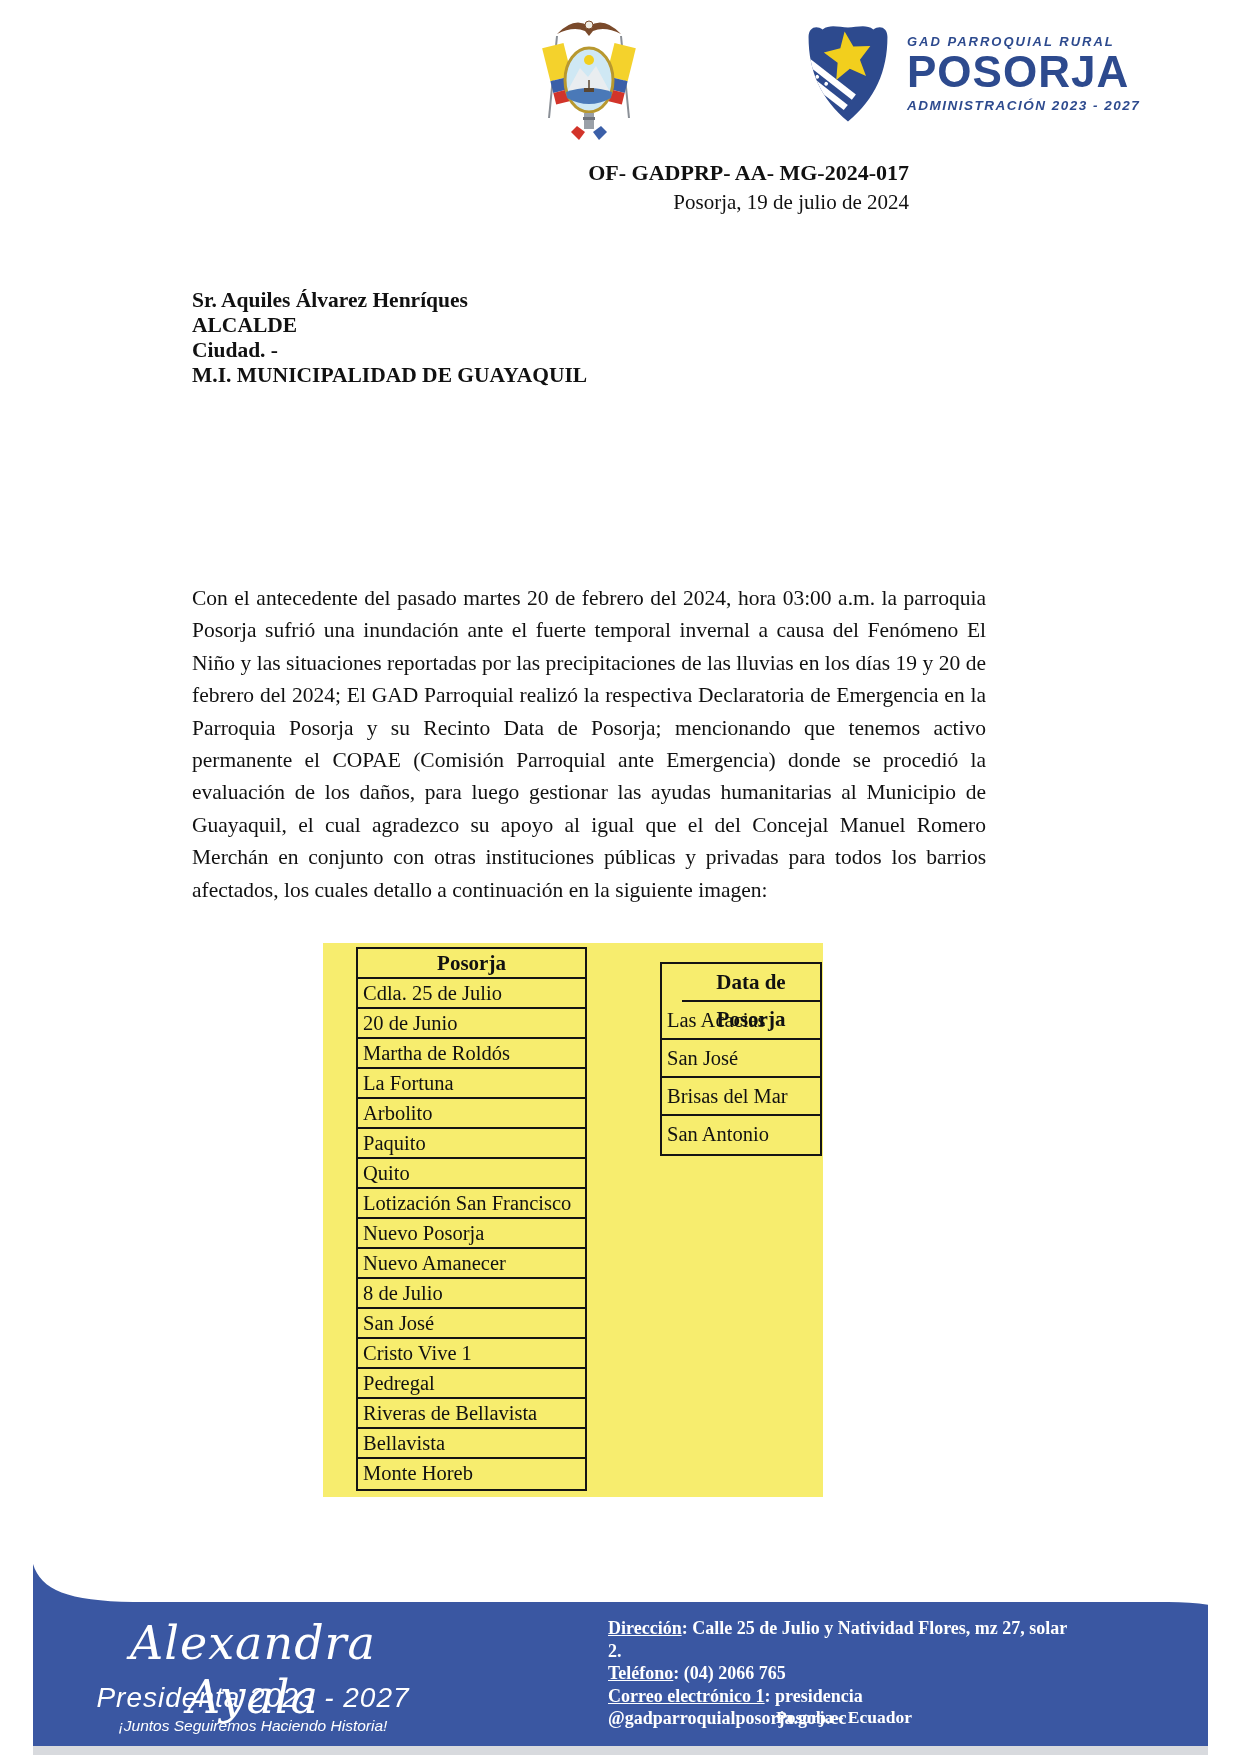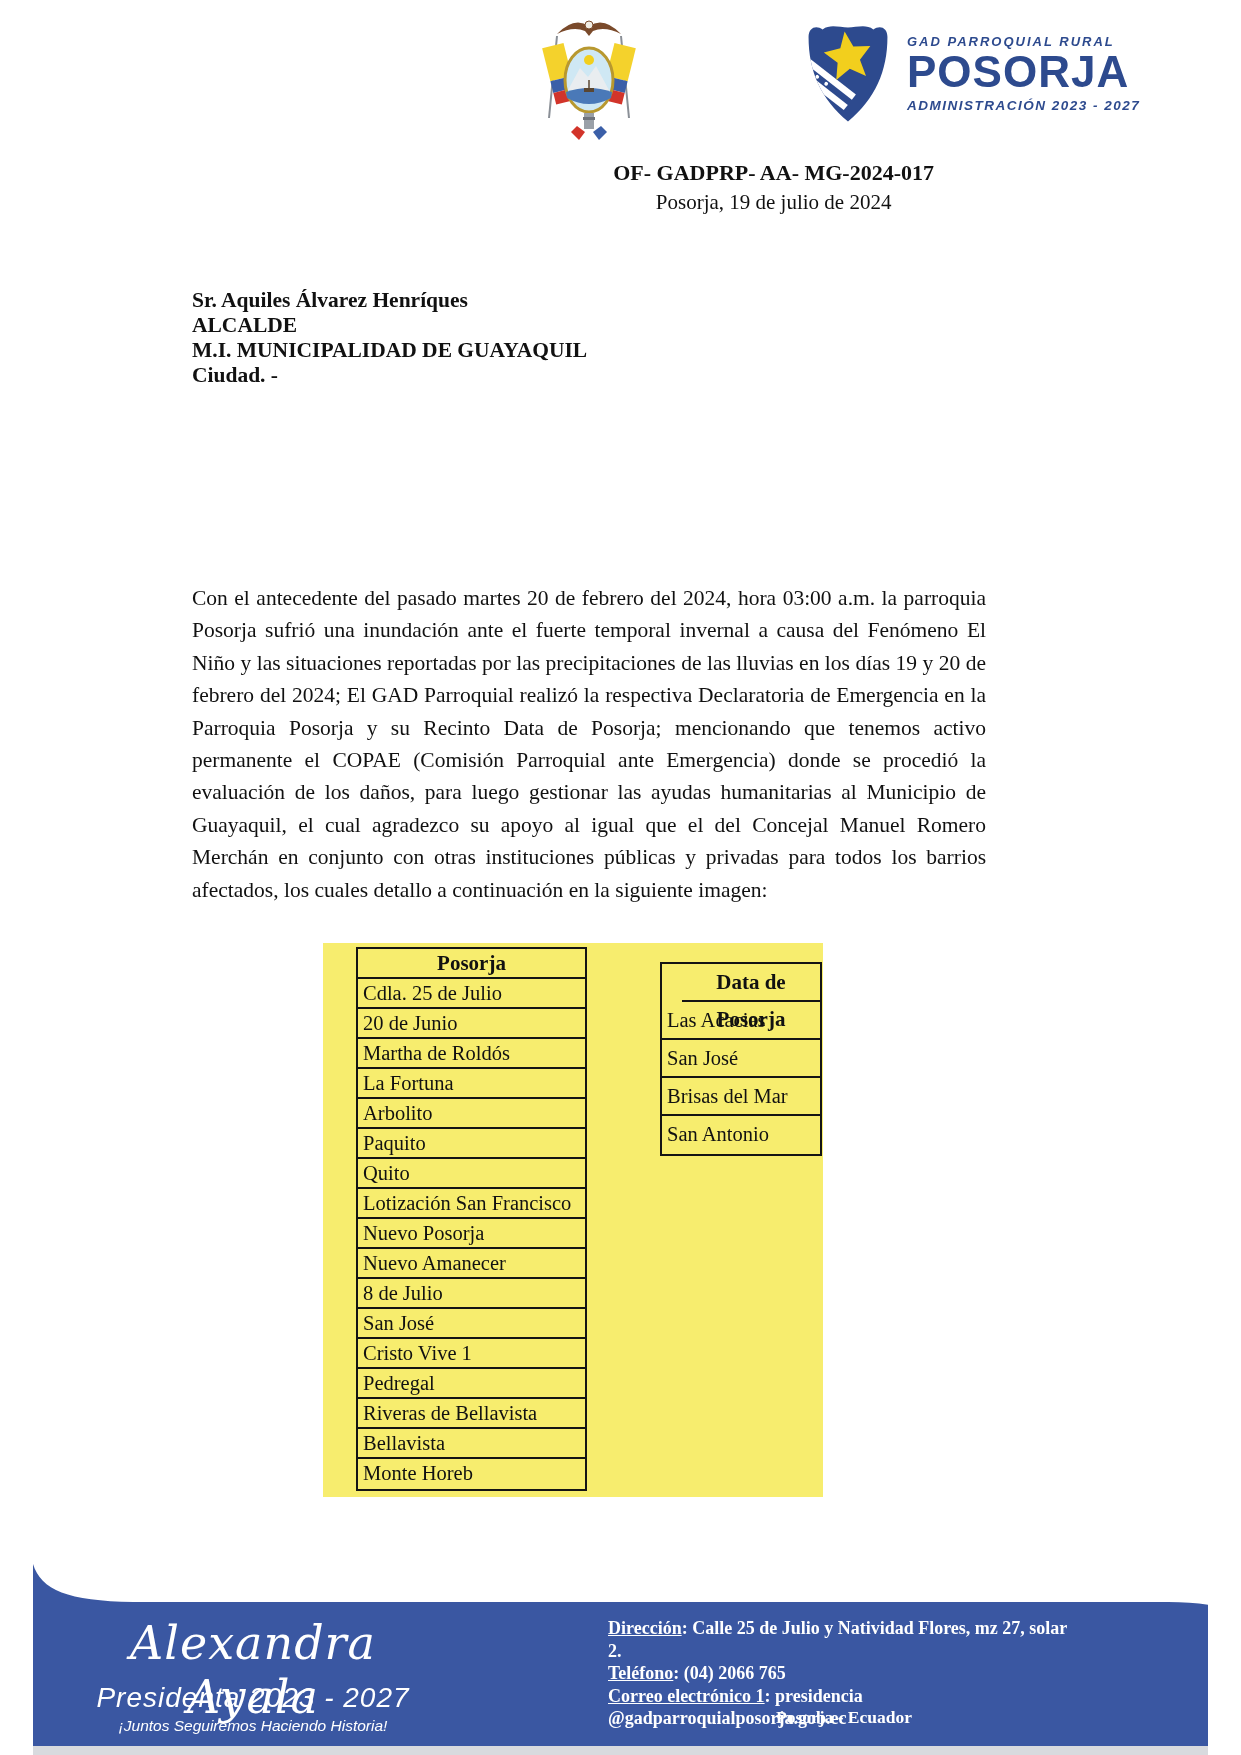--- a/index.html
+++ b/index.html
@@ -16,21 +16,21 @@
     font-family:"Liberation Serif",serif;color:#111;padding-left:35px;
   }
   
   .coat{position:absolute;left:506px;top:14px;width:100px;height:128px;}
   .logo{position:absolute;left:768px;top:20px;display:flex;align-items:flex-start;}
   .logo-shield{width:94px;height:108px;flex:0 0 auto;}
   .logo-text{margin-left:12px;padding-top:14px;font-family:"Liberation Sans",sans-serif;color:var(--logo-blue);}
   .logo-org{font-size:13px;font-weight:bold;font-style:italic;letter-spacing:2px;white-space:nowrap;}
   .logo-name{font-size:44px;font-weight:bold;letter-spacing:1px;line-height:1.05;white-space:nowrap;}
   .logo-admin{font-size:13.5px;font-weight:bold;font-style:italic;letter-spacing:1.5px;margin-top:3px;white-space:nowrap;}
-  .reference{position:absolute;right:274px;top:160px;text-align:center;}
+  .reference{position:absolute;right:299px;top:160px;text-align:right;}
   .ref-code{font-size:22px;font-weight:bold;white-space:nowrap;}
   .ref-date{font-size:21px;margin-top:4px;white-space:nowrap;}
   
   .recipient{position:absolute;left:159px;top:288px;font-weight:bold;font-size:21.5px;line-height:25px;}
   
   .para{position:absolute;left:159px;width:794px;font-size:21.5px;text-align:justify;}
   .para1{top:496px;line-height:32px;}
   .para2{top:582px;line-height:32.4px;}
   
   .flood-image{position:absolute;left:290px;top:943px;width:500px;height:554px;background:var(--image-background);}
@@ -125,22 +125,22 @@
   </div>
 
   <div class="reference">
     <div class="ref-code">OF- GADPRP- AA- MG-2024-017</div>
     <div class="ref-date">Posorja, 19 de julio de 2024</div>
   </div>
 
   <div class="recipient">
     <div>Sr. Aquiles Álvarez Henríques</div>
     <div>ALCALDE</div>
+    <div>Ciudad. -</div>
     <div>M.I. MUNICIPALIDAD DE GUAYAQUIL</div>
-    <div>Ciudad. -</div>
   </div>
 
   <p class="para para2">Con el antecedente del pasado martes 20 de febrero del 2024, hora 03:00 a.m. la parroquia Posorja sufrió una inundación ante el fuerte temporal invernal a causa del Fenómeno El Niño y las situaciones reportadas por las precipitaciones de las lluvias en los días 19 y 20 de febrero del 2024;  El GAD Parroquial realizó la respectiva Declaratoria de Emergencia en la Parroquia Posorja y su Recinto Data de Posorja; mencionando que tenemos activo permanente el COPAE (Comisión Parroquial ante Emergencia) donde se procedió la evaluación de los daños, para luego gestionar las ayudas humanitarias al Municipio de Guayaquil, el cual agradezco su apoyo al igual que el del Concejal Manuel Romero Merchán en conjunto con otras instituciones públicas y privadas para todos los barrios afectados, los cuales detallo a continuación en la siguiente imagen:</p>
 
   <div class="flood-image">
     <div class="ytable ytable-left">
       <div class="ytable-header">Posorja</div>
       <div class="rows">
           <div class="ytable-row">Cdla. 25 de Julio</div>
           <div class="ytable-row">20 de Junio</div>

